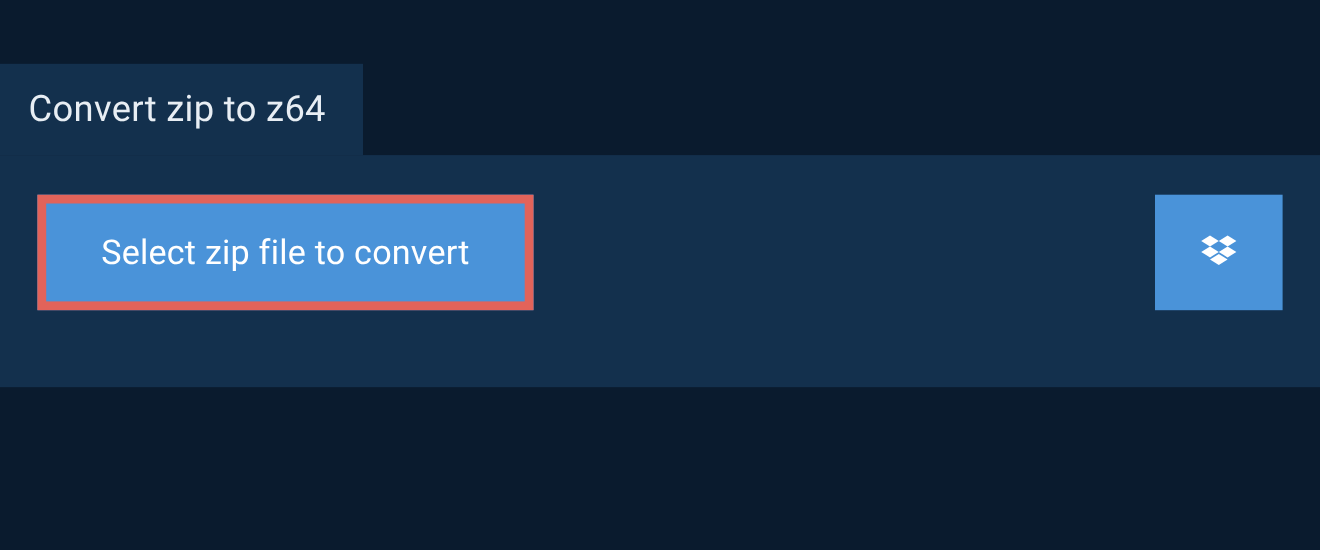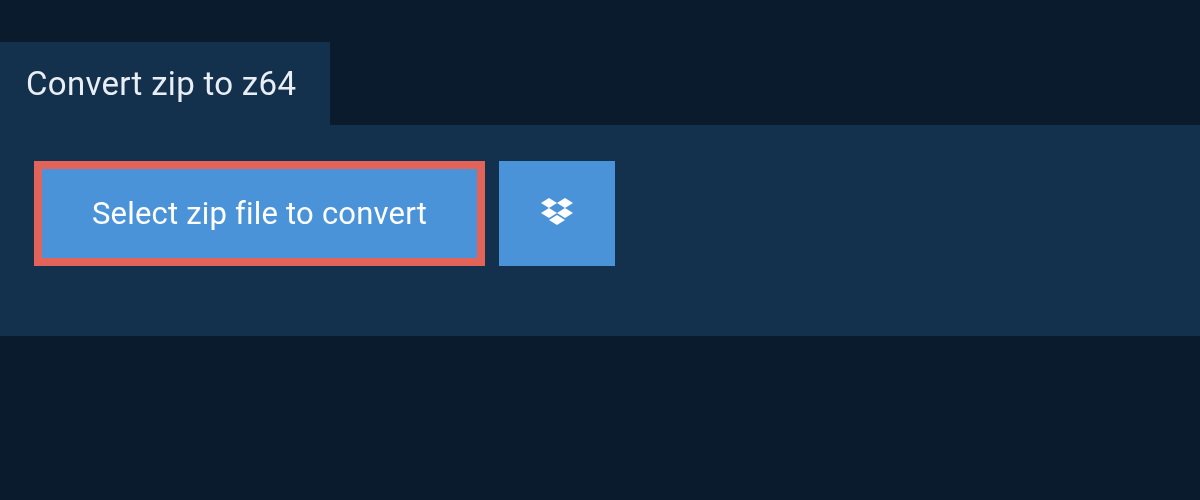--- a/index.html
+++ b/index.html
@@ -4,21 +4,21 @@
   <style>
     * { margin: 0; padding: 0; box-sizing: border-box; }
     body {
       width: 1200px;
       height: 500px;
       background: #0a1b2e;
       font-family: -apple-system, BlinkMacSystemFont, "Segoe UI", Roboto, sans-serif;
       overflow: hidden;
     }
     .tab-region {
-      padding-top: 42px;
+      padding-top: 58px;
     }
     .tab {
       display: inline-block;
       background: #13304d;
       padding: 22px 34px 22px 26px;
       margin-left: 0;
     }
     .tab-label {
       color: #e8eef4;
       font-size: 33px;
@@ -26,20 +26,21 @@
       letter-spacing: 0.3px;
     }
     .main-panel {
       background: #13304d;
       padding: 36px 34px 70px 34px;
     }
     .button-row {
       display: flex;
       gap: 14px;
       align-items: stretch;
+      justify-content: space-between;
     }
     .select-button {
       background: #4a93d9;
       border: 8px solid #e2635a;
       color: #ffffff;
       font-size: 31px;
       font-weight: 400;
       padding: 26px 50px;
       cursor: pointer;
       font-family: inherit;

